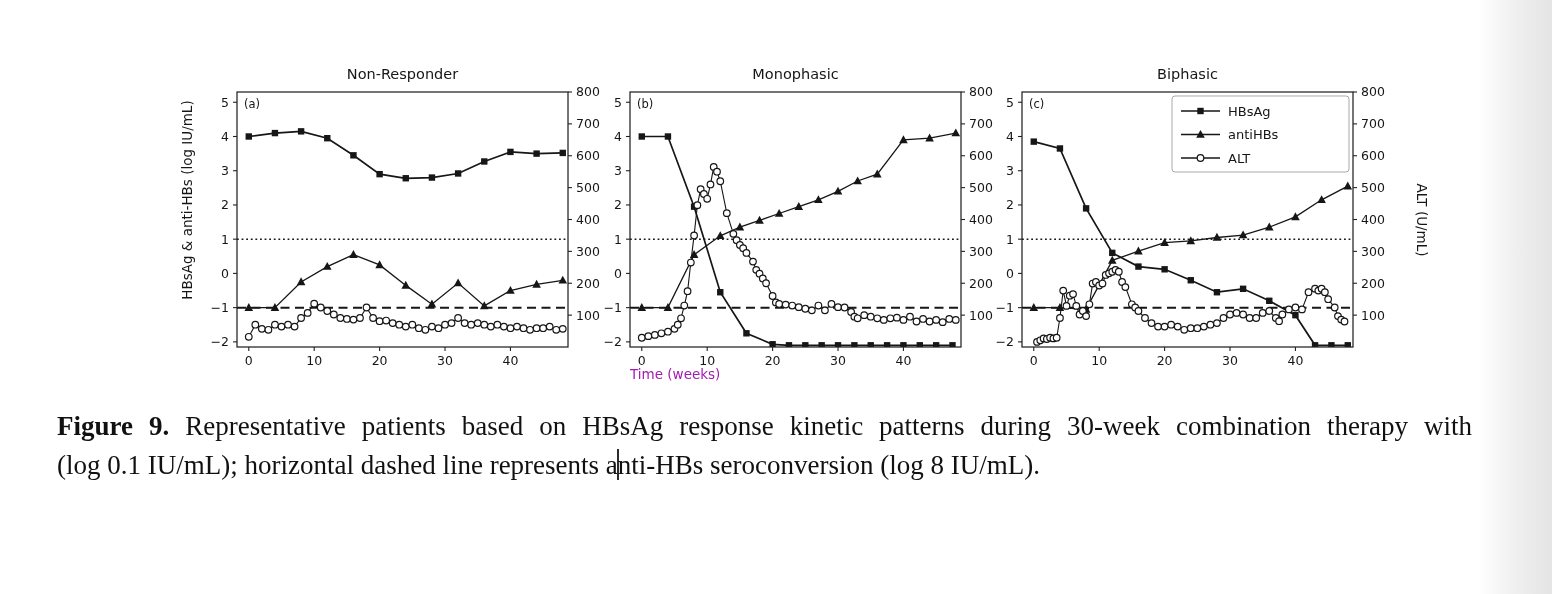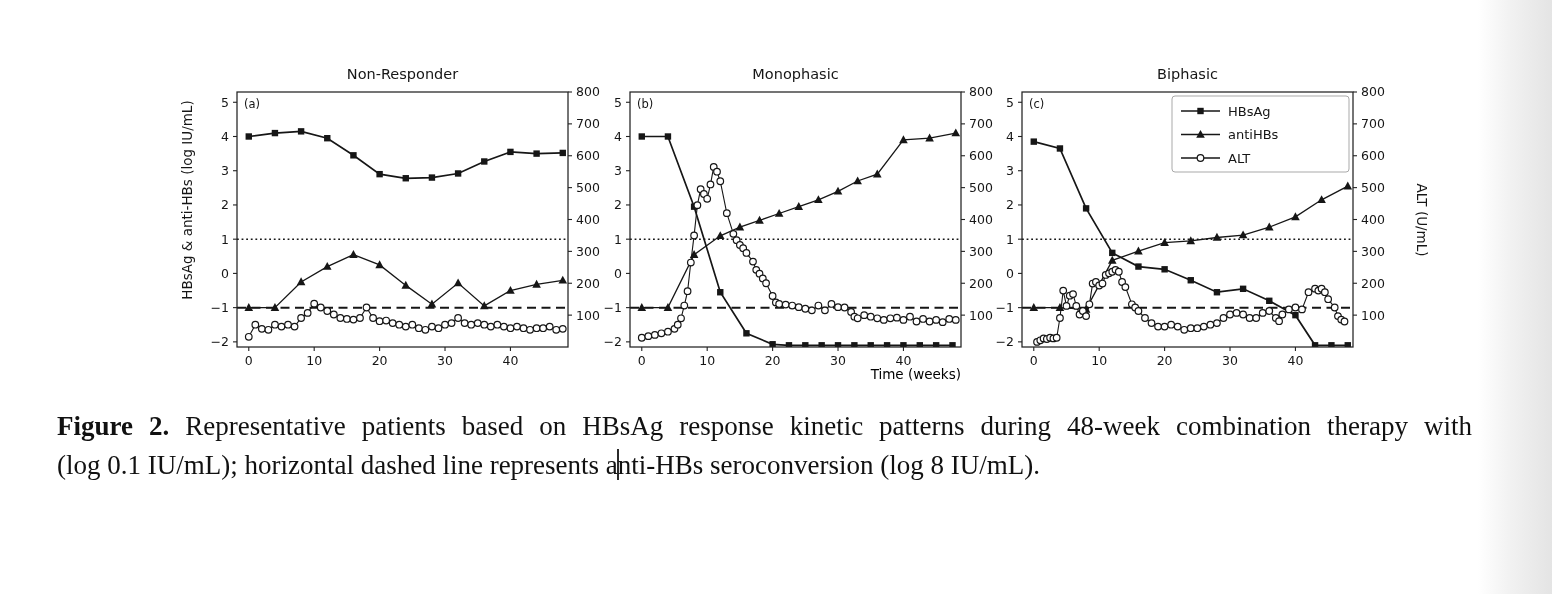--- a/index.html
+++ b/index.html
@@ -6,22 +6,22 @@
   #screen{position:relative;width:1552px;height:594px;background:#ffffff;overflow:hidden;
           font-family:"DejaVu Sans",sans-serif;}
   .edge-strip{position:absolute;top:0;right:0;width:74px;height:594px;
               background:linear-gradient(to right,#ffffff 0%,#f1f1f1 45%,#e4e4e4 100%);}
   .panel-svg{position:absolute;top:60px;width:420px;height:330px;}
   #panel-a{left:185px;} #panel-b{left:578px;} #panel-c{left:970px;}
   svg text{font-family:"DejaVu Sans",sans-serif;fill:#161616;}
   .rot-label{position:absolute;text-align:center;font-size:13.5px;color:#161616;white-space:nowrap;}
   #ylabel-left{width:310px;height:24px;left:36px;top:188px;transform:rotate(-90deg);}
   #ylabel-right{width:160px;height:24px;left:1338px;top:208px;transform:rotate(90deg);}
-  #xlabel{position:absolute;left:630px;top:366px;width:331px;text-align:right;
-          font-size:13.5px;color:#000000;}
+  #xlabel{position:absolute;left:630px;top:366px;width:331px;text-align:left;
+          font-size:13.5px;color:#a21caf;}
   .caption{position:absolute;left:57px;top:407px;width:1415px;
            font-family:"Liberation Serif","DejaVu Serif",serif;font-size:27px;
            line-height:39px;color:#111;}
   .cap-line{text-align:justify;text-align-last:justify;white-space:normal;}
   .cap-line.last{text-align:justify;text-align-last:left;}
   .cap-bold{font-weight:bold;}
   .lloq{text-decoration:underline;text-decoration-color:#222;text-underline-offset:3px;}
   .lloq-inner{text-decoration:underline wavy #c40000;text-decoration-thickness:1.5px;
               text-underline-offset:7px;}
   .caret{display:inline-block;width:2px;height:31px;background:#2b2b2b;
@@ -500,18 +500,18 @@
       <line x1="211" x2="250" y1="98" y2="98" stroke="#161616" stroke-width="1.5"></line>
       <circle cx="230.5" cy="98" r="3.3" fill="#ffffff" stroke="#161616" stroke-width="1.2"></circle>
       <text x="258" y="98" dy=".35em" font-size="13">ALT</text>
     </svg>
 
   <div id="ylabel-left" class="rot-label">HBsAg &amp; anti-HBs (log IU/mL)</div>
   <div id="ylabel-right" class="rot-label">ALT (U/mL)</div>
   <div id="xlabel">Time (weeks)</div>
 
   <div class="caption">
-    <div class="cap-line"><span class="cap-bold">Figure 2.</span><span> Representative patients based on HBsAg response kinetic patterns during 48-week combination therapy with</span></div>
+    <div class="cap-line"><span class="cap-bold">Figure 9.</span><span> Representative patients based on HBsAg response kinetic patterns during 30-week combination therapy with</span></div>
     <div class="cap-line last"><span>(log 0.1 IU/mL); horizontal dashed line represents a</span><span class="caret"></span><span>nti-HBs seroconversion (log 8 IU/mL).</span></div>
   </div>
 
   <div class="edge-strip"></div>
 </div>
 
 </body></html>

